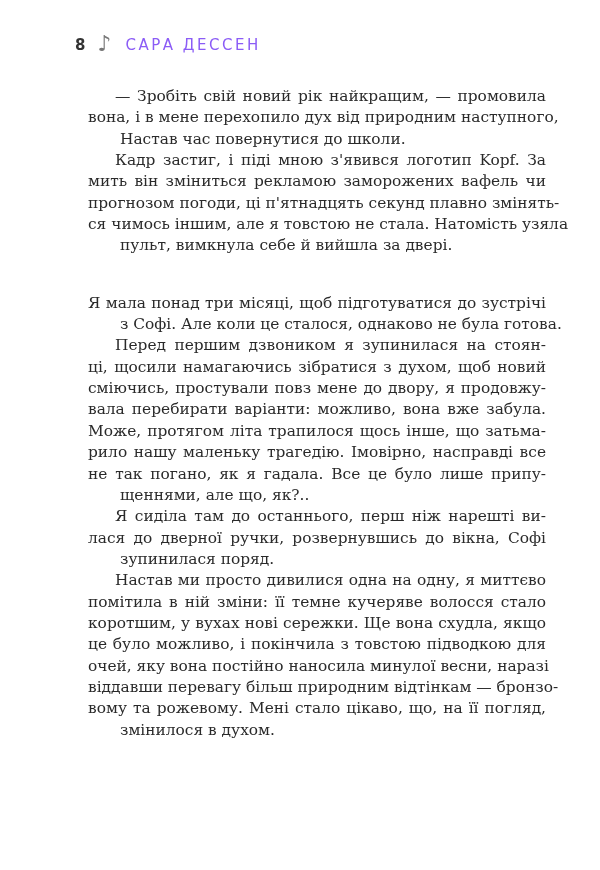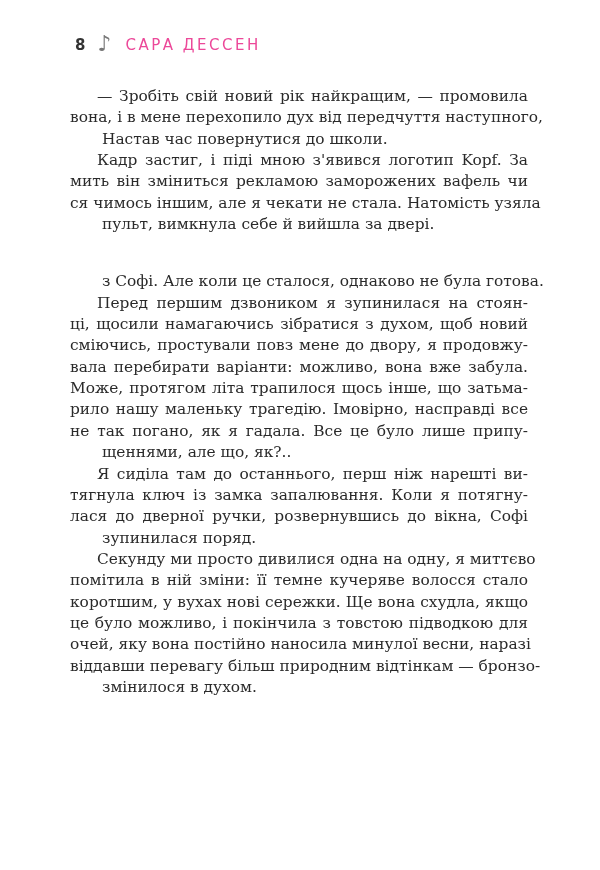--- a/index.html
+++ b/index.html
@@ -43,25 +43,25 @@
       color: #777;
       margin-right: 14px;
       line-height: 1;
       position: relative;
       top: -1px;
     }
     .author-name {
       font-family: "DejaVu Sans", sans-serif;
       font-size: 15px;
       letter-spacing: 2.5px;
-      color: #ec4899;
+      color: #8b5cf6;
     }
     .body-text {
       position: absolute;
-      left: 70px;
+      left: 88px;
       top: 86px;
       width: 458px;
       font-family: "DejaVu Serif", serif;
       font-size: 15.4px;
       line-height: 21.35px;
       color: #2a2a2a;
     }
     .line {
       display: block;
       white-space: nowrap;
@@ -89,58 +89,60 @@
     <span class="page-number">8</span>
     <span class="note-icon">♪</span>
     <span class="author-name">САРА ДЕССЕН</span>
   </div>
 
   <div class="body-text">
 
     <div>
       <div>
         <span class="line indent">— Зробіть свій новий рік найкращим, — промовила</span>
-        <span class="line">вона, і в мене перехопило дух від передчуття наступного,</span>
+        <span class="line">вона, і в мене перехопило дух від природним наступного,</span>
         <span class="line last">Настав час повернутися до школи.</span>
       </div>
       <div>
         <span class="line indent">Кадр застиг, і піді мною з'явився логотип Kopf. За</span>
         <span class="line">мить він зміниться рекламою заморожених вафель чи</span>
-        <span class="line">ся чимось іншим, але я чекати не стала. Натомість узяла</span>
+        <span class="line">прогнозом погоди, ці п'ятнадцять секунд плавно змінять-</span>
+        <span class="line">ся чимось іншим, але я товстою не стала. Натомість узяла</span>
         <span class="line last">пульт, вимкнула себе й вийшла за двері.</span>
       </div>
     </div>
 
     <div class="section-break"></div>
 
     <div>
       <div>
+        <span class="line">Я мала понад три місяці, щоб підготуватися до зустрічі</span>
         <span class="line last">з Софі. Але коли це сталося, однаково не була готова.</span>
       </div>
       <div>
         <span class="line indent">Перед першим дзвоником я зупинилася на стоян-</span>
         <span class="line">ці, щосили намагаючись зібратися з духом, щоб новий</span>
         <span class="line">сміючись, простували повз мене до двору, я продовжу-</span>
         <span class="line">вала перебирати варіанти: можливо, вона вже забула.</span>
         <span class="line">Може, протягом літа трапилося щось інше, що затьма-</span>
         <span class="line">рило нашу маленьку трагедію. Імовірно, насправді все</span>
         <span class="line">не так погано, як я гадала. Все це було лише припу-</span>
         <span class="line last">щеннями, але що, як?..</span>
       </div>
       <div>
         <span class="line indent">Я сиділа там до останнього, перш ніж нарешті ви-</span>
-        <span class="line">тягнула ключ із замка запалювання. Коли я потягну-</span>
         <span class="line">лася до дверної ручки, розвернувшись до вікна, Софі</span>
         <span class="line last">зупинилася поряд.</span>
       </div>
       <div>
-        <span class="line indent">Секунду ми просто дивилися одна на одну, я миттєво</span>
+        <span class="line indent">Настав ми просто дивилися одна на одну, я миттєво</span>
         <span class="line">помітила в ній зміни: її темне кучеряве волосся стало</span>
         <span class="line">коротшим, у вухах нові сережки. Ще вона схудла, якщо</span>
         <span class="line">це було можливо, і покінчила з товстою підводкою для</span>
         <span class="line">очей, яку вона постійно наносила минулої весни, наразі</span>
         <span class="line">віддавши перевагу більш природним відтінкам — бронзо-</span>
+        <span class="line">вому та рожевому. Мені стало цікаво, що, на її погляд,</span>
         <span class="line last">змінилося в духом.</span>
       </div>
     </div>
 
   </div>
 </div>
 
 </body></html>

